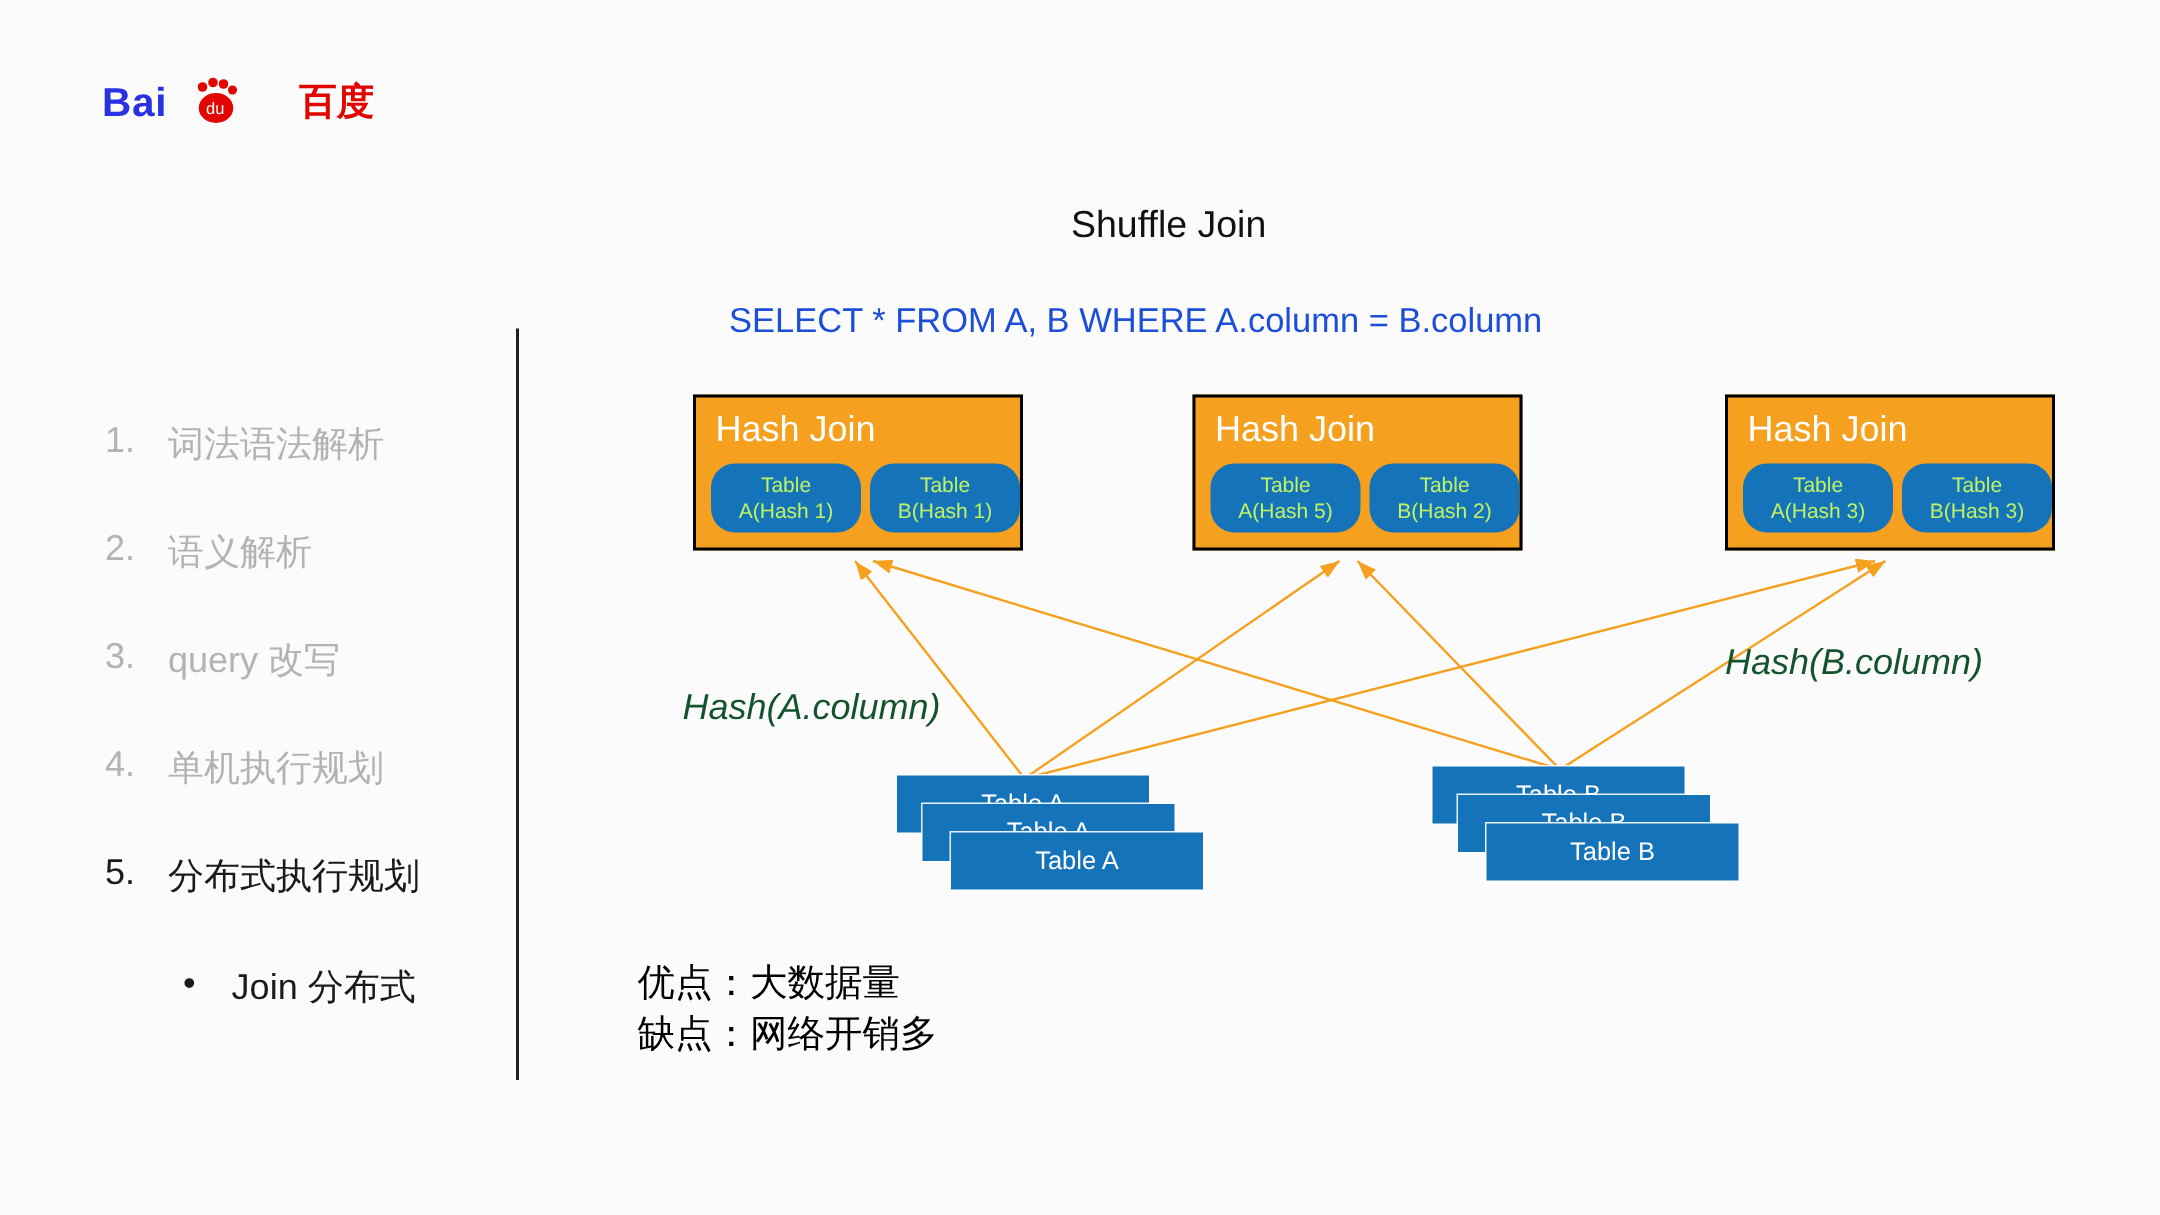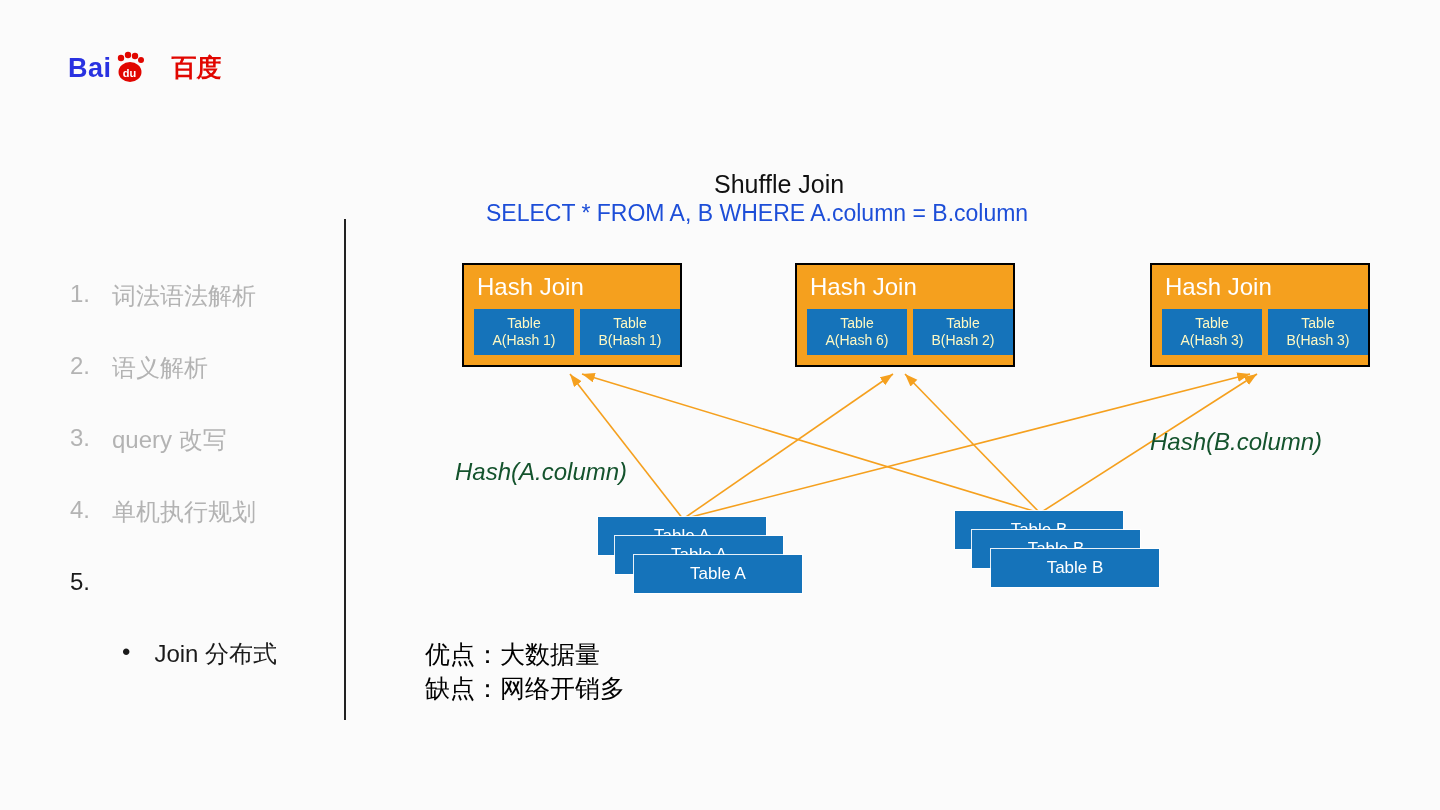--- a/index.html
+++ b/index.html
@@ -6,46 +6,46 @@
   html,body { width:1440px; height:810px; }
   body {
     position:relative;
     background:#fbfbfb;
     font-family:"Liberation Sans", sans-serif;
     overflow:hidden;
     color:#1a1a1a;
   }
 
   
-  .logo { position:absolute; left:68px; top:50px; display:flex; align-items:flex-end; gap:2px; }
+  .logo { position:absolute; left:68px; top:50px; display:flex; align-items:flex-end; gap:16px; }
   .logo-bai { font-size:27px; font-weight:bold; color:#2932E1; letter-spacing:0.5px; }
   .logo-paw { position:relative; width:32px; height:34px; display:inline-block; }
-  .logo-du { position:absolute; left:50%; top:17px; transform:translateX(-50%); font-size:11px; font-weight:bold; color:#ffffff; }
+  .logo-du { position:absolute; left:50%; top:17px; transform:translateX(-50%); font-size:11px; font-weight:normal; color:#ffffff; }
   .logo-cn { font-size:25px; font-weight:bold; color:#E10600;margin-left:24px; }
 
   
   .sidebar { position:absolute; left:70px; top:280px; width:260px; }
   .sb-item { display:flex; gap:16px; font-size:24px; color:#b3b3b3; margin-bottom:40px; }
   .sb-item.active { color:#1a1a1a; }
   .sb-num { min-width:26px; }
   .sb-sub { display:flex; gap:24px; font-size:24px; color:#1a1a1a; margin-left:52px; margin-top:42px; }
 
   .divider { position:absolute; left:344px; top:219px; width:2px; height:501px; background:#222; }
 
   
-  .diagram-title { position:absolute; left:714px; top:136px; font-size:25px; color:#111;margin-top:34px; }
+  .diagram-title { position:absolute; left:714px; top:136px; font-size:25px; color:#111; }
   .sql-text { position:absolute; left:486px; top:200px; font-size:23px; color:#1d4ed8; }
 
   
   .hash-box { position:absolute; top:263px; width:220px; height:104px; background:#F5A01E; border:2px solid #000000; z-index:2;padding-left:33px; }
   .hb-1 { left:462px; } .hb-2 { left:795px; } .hb-3 { left:1150px; }
   .hash-title { position:absolute; top:8px; left:13px; font-size:24px; color:#ffffff; }
   .hj-table { position:absolute; top:44px; width:100px; height:46px; background:#1573BA;
-              color:#fef9c3; font-size:14px; text-align:center; display:flex; flex-direction:column;
-              justify-content:center; line-height:1.2; }
+              color:#bef264; font-size:14px; text-align:center; display:flex; flex-direction:column;
+              justify-content:center; line-height:1.2;border-radius:16px; }
   .hj-left { left:10px; } .hj-right { left:116px; }
 
   
   .hash-label { position:absolute; font-size:24px; color:#14532d; z-index:2;font-style:italic; }
   .hl-left { left:455px; top:458px; }
   .hl-right { left:1150px; top:428px; }
 
   
   .stack { position:absolute; z-index:2; }
   .stack-a { left:598px; top:517px; width:210px; height:80px; }
@@ -95,20 +95,21 @@
   <div class="sb-item">
     <span class="sb-num">3.</span>
     <span class="sb-label">query 改写</span>
   </div>
   <div class="sb-item">
     <span class="sb-num">4.</span>
     <span class="sb-label">单机执行规划</span>
   </div>
   <div class="sb-item active">
     <span class="sb-num">5.</span>
+    <span class="sb-label">分布式执行规划</span>
   </div>
   <div class="sb-sub">
     <span>•</span>
     <span>Join 分布式</span>
   </div>
 </div>
 
 <div class="divider"></div>
 
 <div class="diagram-title">Shuffle Join</div>
@@ -137,21 +138,21 @@
   <div class="hj-table hj-right">
     <span>Table</span>
     <span>B(Hash 1)</span>
   </div>
 </div>
 
 <div class="hash-box hb-2">
   <div class="hash-title">Hash Join</div>
   <div class="hj-table hj-left">
     <span>Table</span>
-    <span>A(Hash 6)</span>
+    <span>A(Hash 5)</span>
   </div>
   <div class="hj-table hj-right">
     <span>Table</span>
     <span>B(Hash 2)</span>
   </div>
 </div>
 
 <div class="hash-box hb-3">
   <div class="hash-title">Hash Join</div>
   <div class="hj-table hj-left">

